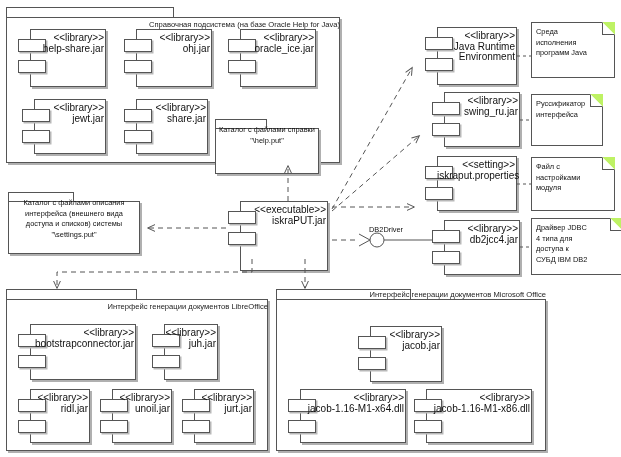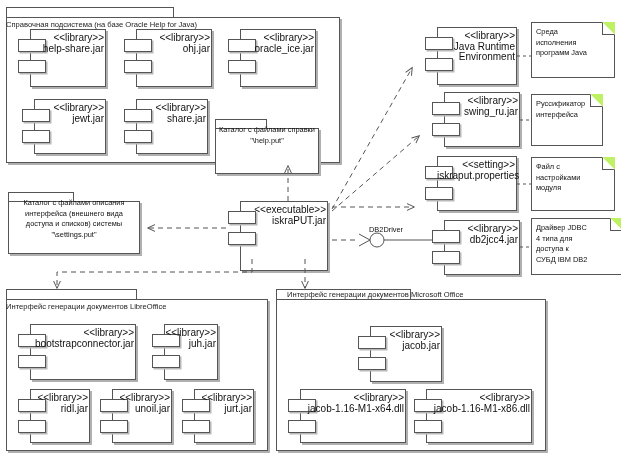--- a/index.html
+++ b/index.html
@@ -12,21 +12,21 @@
     position:absolute;left:0;top:0;height:11px;
     border:1px solid #555;border-bottom:none;background:#fff;box-sizing:border-box;
   }
   .pkg .pkg-body{
     position:absolute;left:0;right:0;top:10px;bottom:0;
     border:1px solid #555;background:#fff;box-sizing:border-box;
     box-shadow:2px 2px 0 0 #b0b0b0;
   }
   .pkg .pkg-title{
     position:absolute;left:0;right:0;top:2px;
-    text-align:left;font-size:7.6px;color:#222;line-height:10px;
+    text-align:right;font-size:7.6px;color:#222;line-height:10px;
     white-space:nowrap;
   }
 
   
   .comp{position:absolute;box-sizing:border-box;}
   .comp .comp-body{
     position:absolute;left:12px;top:0;right:0;bottom:0;
     border:1px solid #555;background:#fff;box-sizing:border-box;
     box-shadow:2px 2px 0 0 #b0b0b0;
   }

